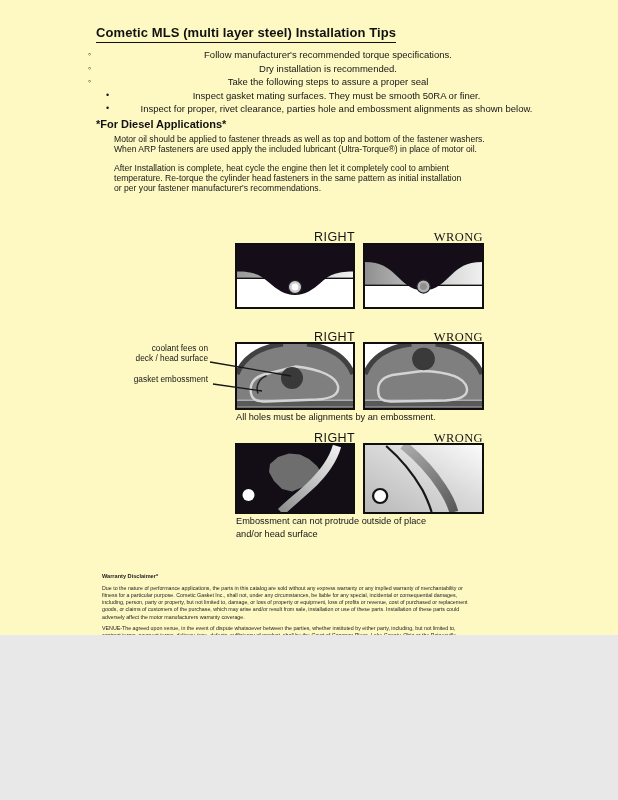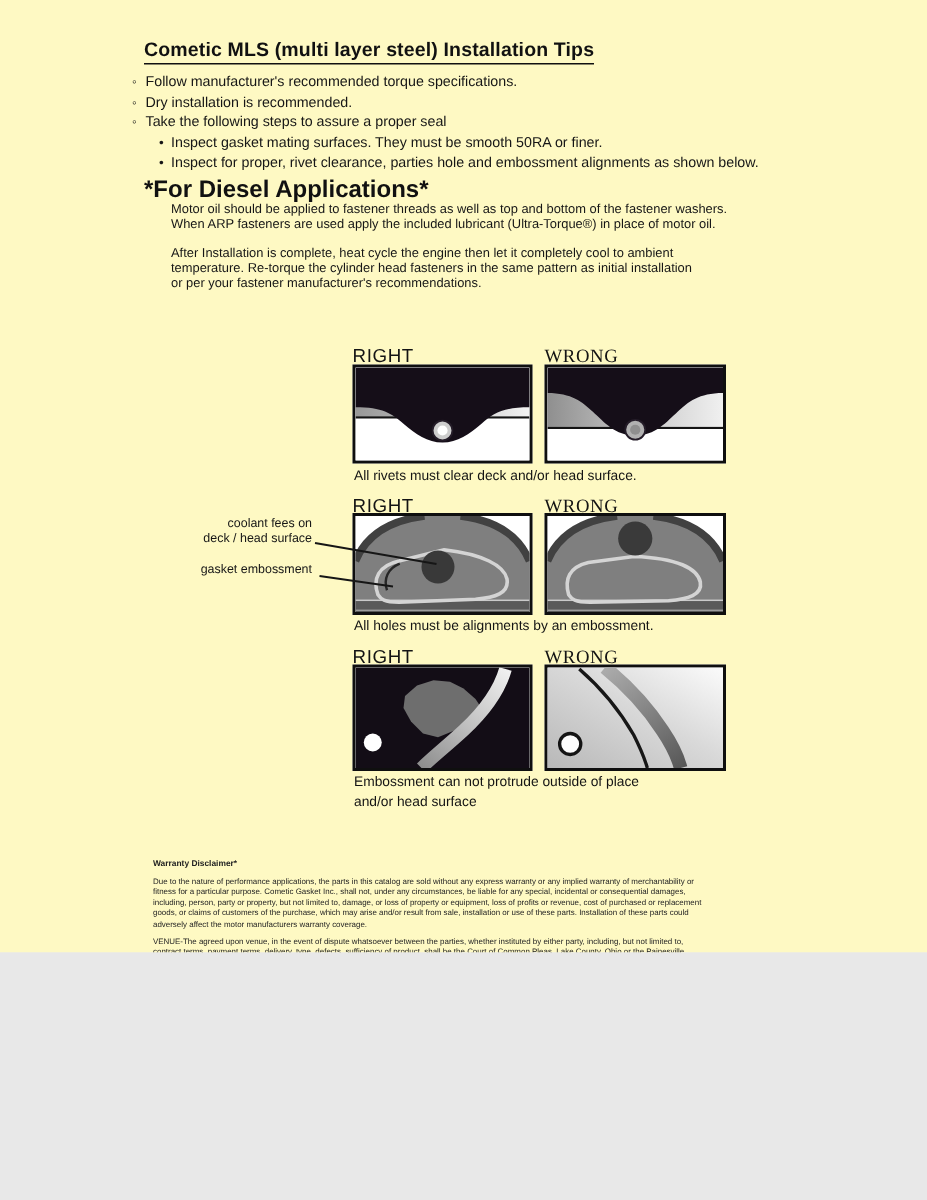--- a/index.html
+++ b/index.html
@@ -7,28 +7,28 @@
     position:relative;width:618px;height:635px;background:#fef9c3;
     font-family:"Liberation Sans","DejaVu Sans",sans-serif;color:#1b1b1b;
     overflow:hidden;margin:0 auto;padding-left:23px;
   }
   .abs{position:absolute;}
   .title{
     left:96px;top:25px;font-size:13px;font-weight:700;color:#111;
     border-bottom:1.5px solid #111;padding-bottom:2px;letter-spacing:0.1px;white-space:nowrap;
   }
   .tips{left:89px;top:48px;font-size:9.5px;line-height:13.6px;color:#161616;width:470px;}
-  .tip{position:relative;padding-left:8px;white-space:nowrap;}
+  .tip{position:relative;padding-left:8px;white-space:nowrap;text-align:center;}
   .tip::before{content:"\25E6";position:absolute;left:-1px;top:0;font-size:9px;}
   .tip.sub{margin-left:17px;}
   .tip.sub::before{content:"\2022";font-size:9px;left:0;}
-  .diesel-heading{left:96px;top:118px;font-size:16px;font-weight:700;color:#111;}
+  .diesel-heading{left:96px;top:118px;font-size:11px;font-weight:700;color:#111;}
   .paras{left:96px;top:135px;width:470px;font-size:8.6px;line-height:9.9px;color:#161616;margin-left:18px;}
   .paras p{margin:0 0 9.5px 0;white-space:pre-line;}
-  .figlabel{position:absolute;width:120px;text-align:left;font-size:12.5px;color:#141414;letter-spacing:0.4px;}
+  .figlabel{position:absolute;width:120px;text-align:right;font-size:12.5px;color:#141414;letter-spacing:0.4px;}
   .figbox{position:absolute;border:2px solid #0f0f0f;background:#fff;box-sizing:border-box;}
   .figbox svg{display:block;width:100%;height:100%;}
   .figcap{position:absolute;left:236px;font-size:9.2px;line-height:12.7px;color:#141414;white-space:nowrap;}
   .lab-left{left:235px;}  .lab-right{left:363px;font-family:Liberation Serif, serif;}
   .r1-lab{top:230px;} .r2-lab{top:330px;} .r3-lab{top:431px;}
   .box-l{left:235px;width:120px;}
   .box-r{left:363px;width:121px;}
   .r1-box{top:243px;height:66px;}
   .r2-box{top:342px;height:68px;}
   .r3-box{top:443px;height:71px;}
@@ -99,21 +99,20 @@
       <rect width="116" height="62" fill="#fff"></rect>
       <rect y="17" width="116" height="23" fill="url(#g1b)"></rect>
       <rect y="39.6" width="116" height="1.4" fill="#141414"></rect>
       <rect y="41" width="116" height="21" fill="#fff"></rect>
       <path d="M0,0 H116 V17 C100,17 93,23 86,29.5 C79,36 71,45.5 58,45.5 C45,45.5 37,36 30,29.5 C23,23 16,17 0,17 Z" fill="#150e18"></path>
       <circle cx="58" cy="41.5" r="6.6" fill="#b1b1b1" stroke="#241c28" stroke-width="1.2"></circle>
       <circle cx="58" cy="41.5" r="3.4" fill="#8f8f8f"></circle>
     </svg>
   </div>
 
-  <div class="figcap" style="top:311px;">All rivets must clear deck and/or head surface.</div>
 
   <div class="figlabel lab-left r2-lab">RIGHT</div>
   <div class="figlabel lab-right r2-lab">WRONG</div>
 
   <div class="ann ann1">
     <div>coolant fees on</div>
     <div>deck / head surface</div>
   </div>
   <div class="ann ann2">gasket embossment</div>
 

